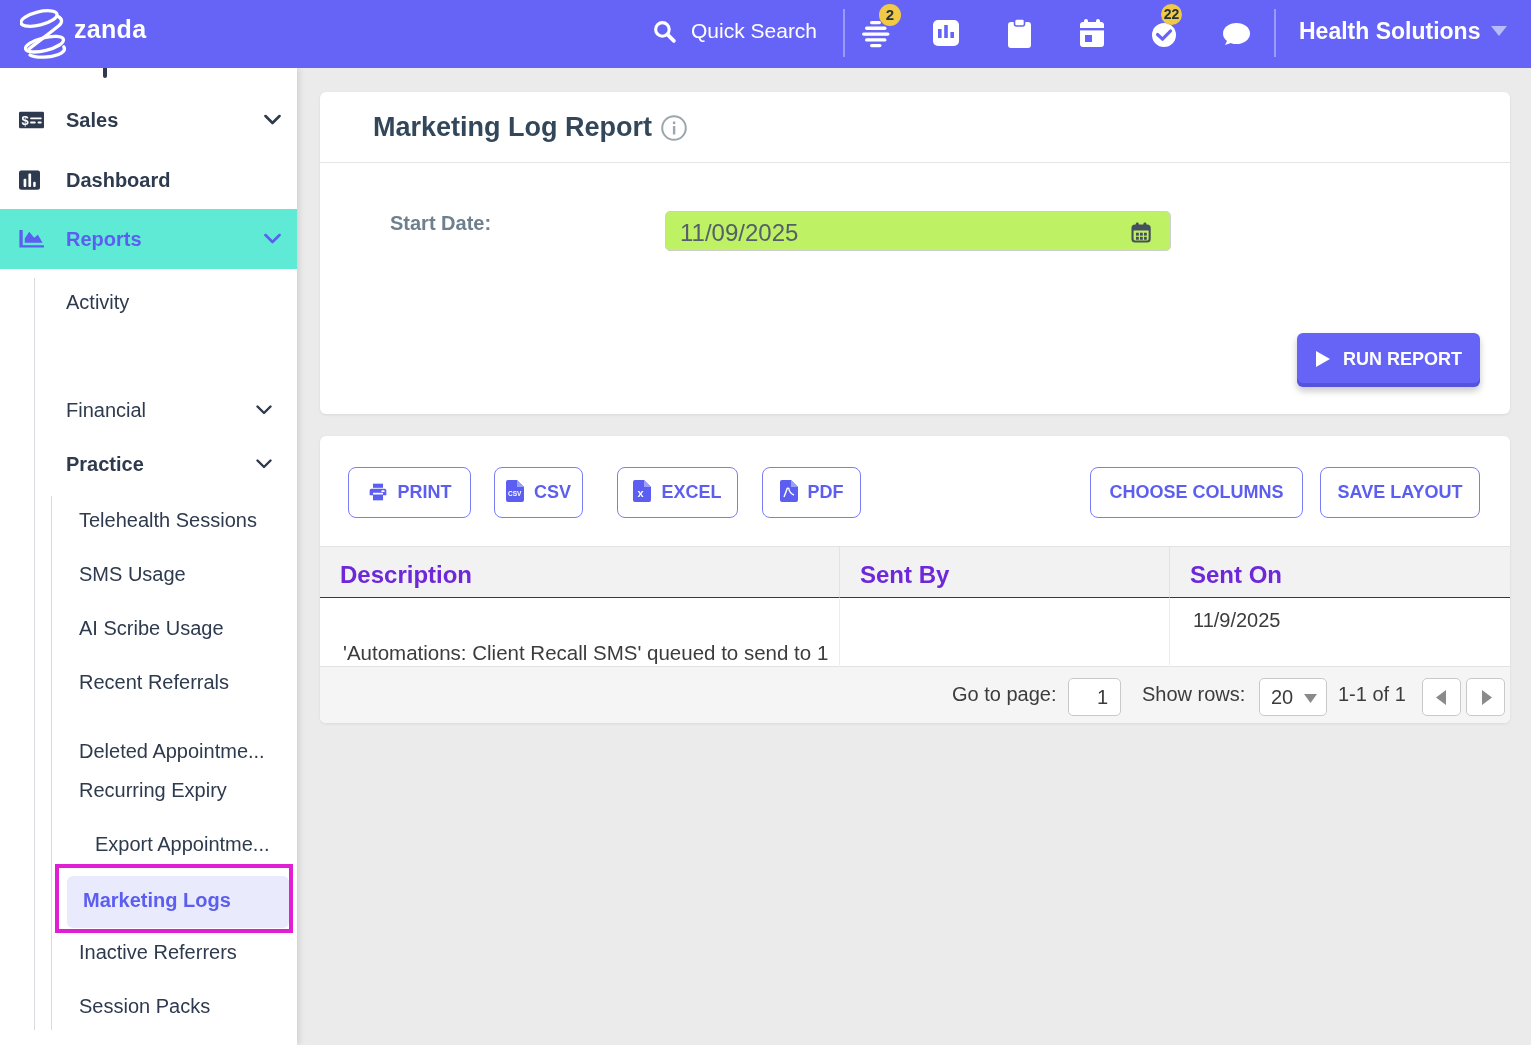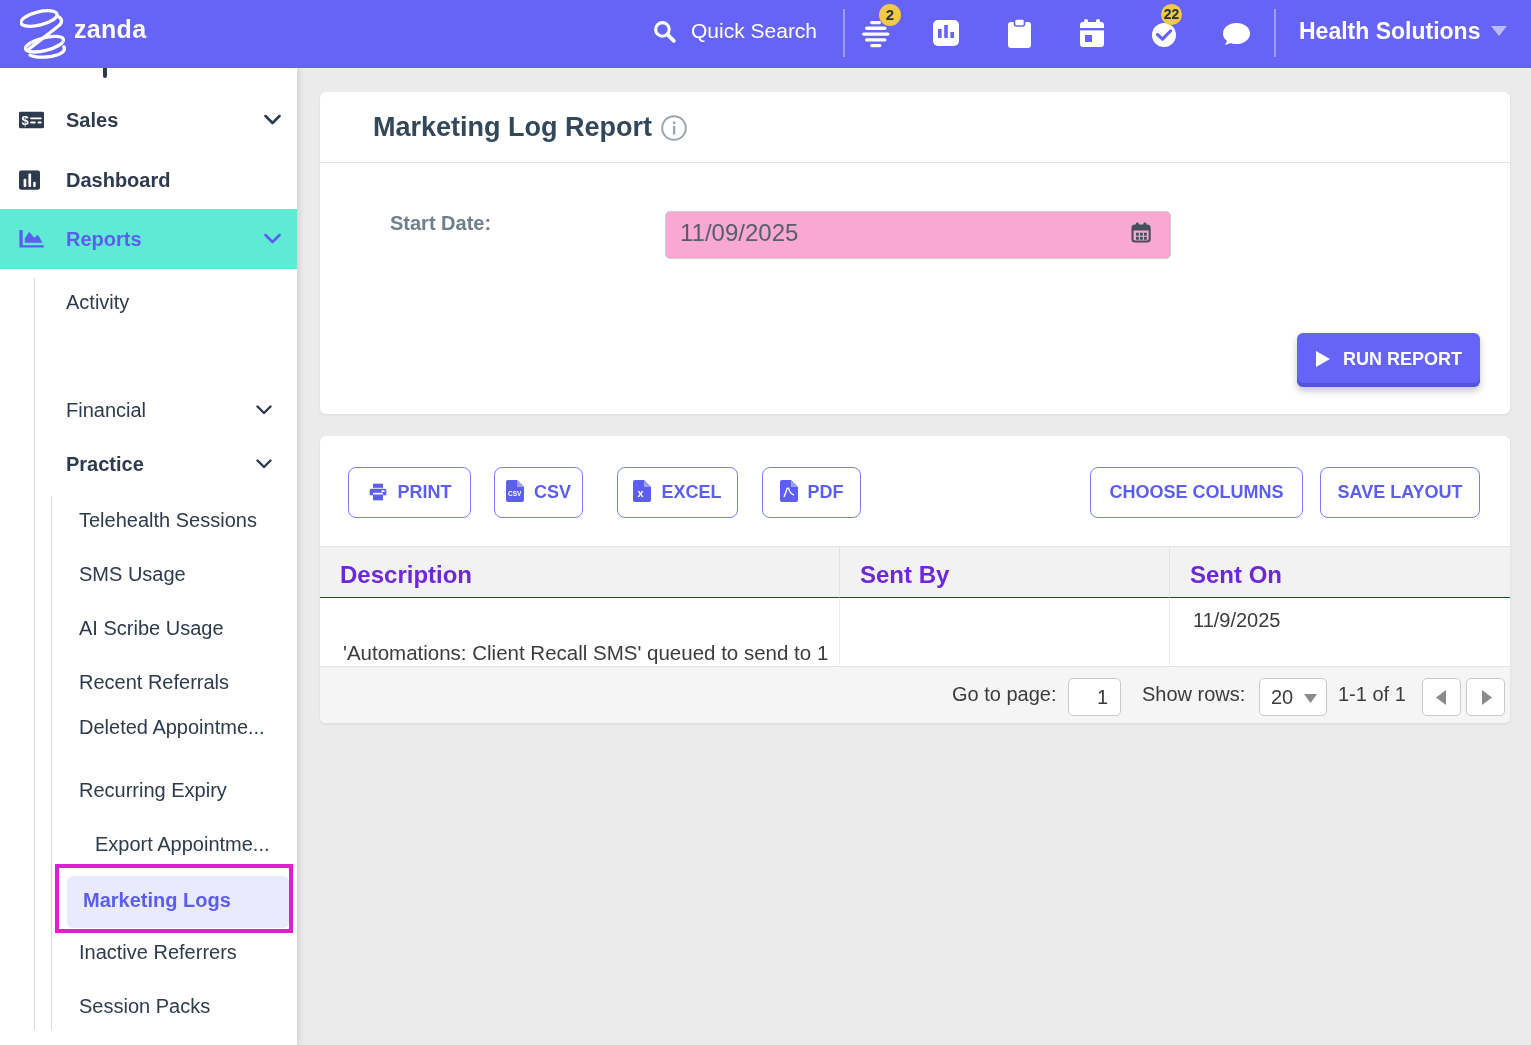--- a/index.html
+++ b/index.html
@@ -32,21 +32,21 @@
 .side2 .lbl { position:absolute; left:66px; top:50%; transform:translateY(-50%); }
 .side3 { position:absolute; left:0; width:297px; height:54px; color:#2e3a4d; font-size:20px; }
 .side3 .lbl { position:absolute; left:79px; top:50%; transform:translateY(-50%); }
 .vline { position:absolute; width:1px; background:#d9dbe0; }
 .card { position:absolute; background:#fff; border-radius:6px; box-shadow:0 1px 3px rgba(0,0,0,0.08); }
 #card1 { left:320px; top:92px; width:1190px; height:322px; }
 #card2 { left:320px; top:436px; width:1190px; height:287px; }
 #h1 { position:absolute; left:373px; top:112px; font-size:27px; font-weight:700; color:#32475a; }
 #hr1 { position:absolute; left:320px; top:162px; width:1190px; height:1px; background:#e4e4e4; }
 #lblstart { position:absolute; left:390px; top:212px; font-size:20px; font-weight:700; color:#6e7f8d; }
-#dateinput { position:absolute; left:665px; top:211px; width:506px; height:48px; background:#f9a8d4;
+#dateinput { position:absolute; left:665px; top:211px; width:506px; height:40px; background:#bef264;
   border:1px solid #cfcfcf; border-radius:5px; }
 #dateinput .txt { position:absolute; left:14px; top:7px; font-size:24px; color:#555e6b; }
 #runbtn { position:absolute; left:1297px; top:333px; width:183px; height:54px; background:#6664f6;
   border-radius:6px; box-shadow:0 4px 7px rgba(0,0,0,0.22), inset 0 -4px 0 rgba(20,10,120,0.2); color:#fff; font-size:18px; font-weight:700;
   text-align:center; line-height:52px; letter-spacing:0px; }
 
 
 .obtn { position:absolute; top:467px; height:51px; border:1.5px solid #7b7ef3; border-radius:8px;
   color:#5b5ef0; font-size:18px; font-weight:700; text-align:center; background:#fff; letter-spacing:0px; }
 .obtn svg { vertical-align:-4px; margin-right:10px; }
@@ -181,21 +181,21 @@
     </div>
   <div class="side3" style="top:479px;">
       <span class="lbl">SMS Usage</span>
     </div>
   <div class="side3" style="top:533px;">
       <span class="lbl">AI Scribe Usage</span>
     </div>
   <div class="side3" style="top:587px;">
       <span class="lbl">Recent Referrals</span>
     </div>
-  <div class="side3" style="top:632px;">
+  <div class="side3" style="top:656px;">
       <span class="lbl">Deleted Appointme...</span>
     </div>
   <div class="side3" style="top:695px;">
       <span class="lbl">Recurring Expiry</span>
     </div>
   <div class="side3" style="top:749px;margin-left:16px;">
       <span class="lbl">Export Appointme...</span>
     </div>
   <div style="position:absolute; left:55px; top:796px; width:238px; height:69px; border:4px solid #e01fd4;">
     <div style="position:absolute; left:8px; top:8px; width:222px; height:52px; background:#e9eafb; border-radius:6px;"></div>

